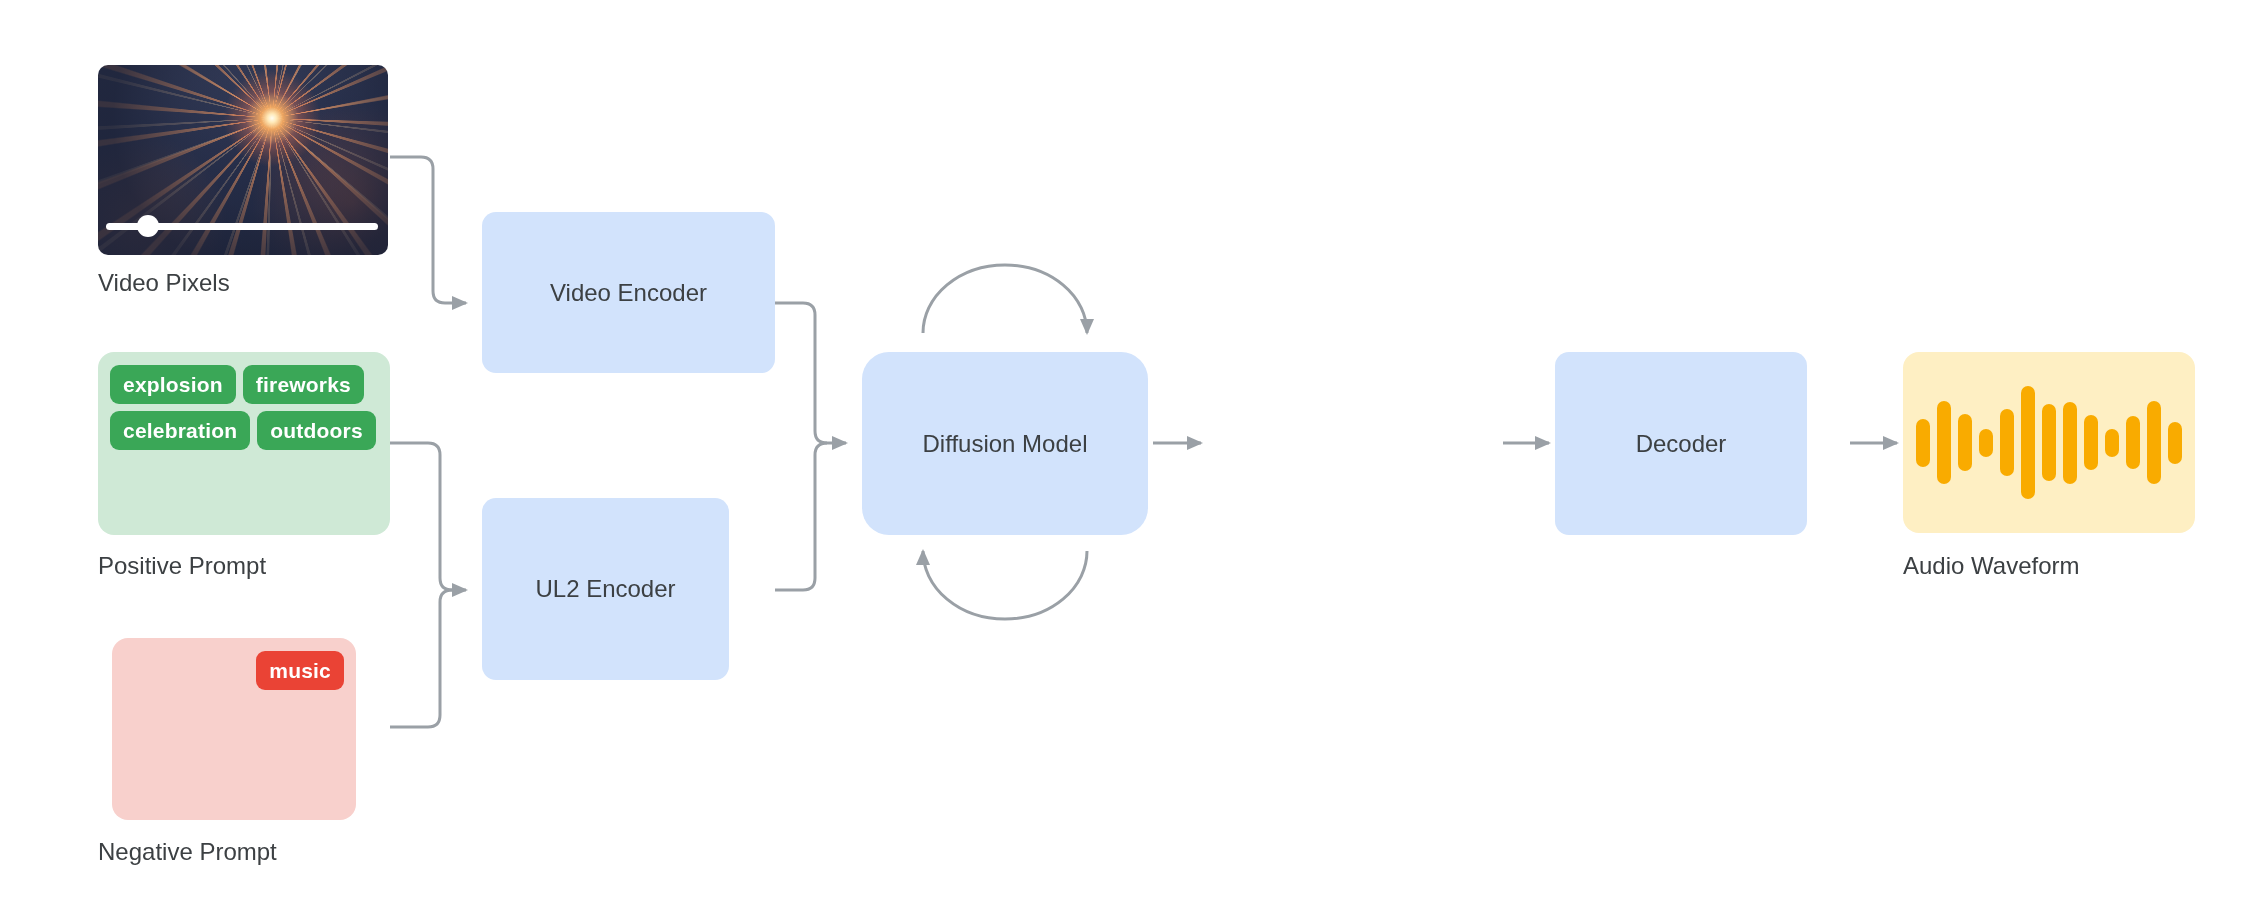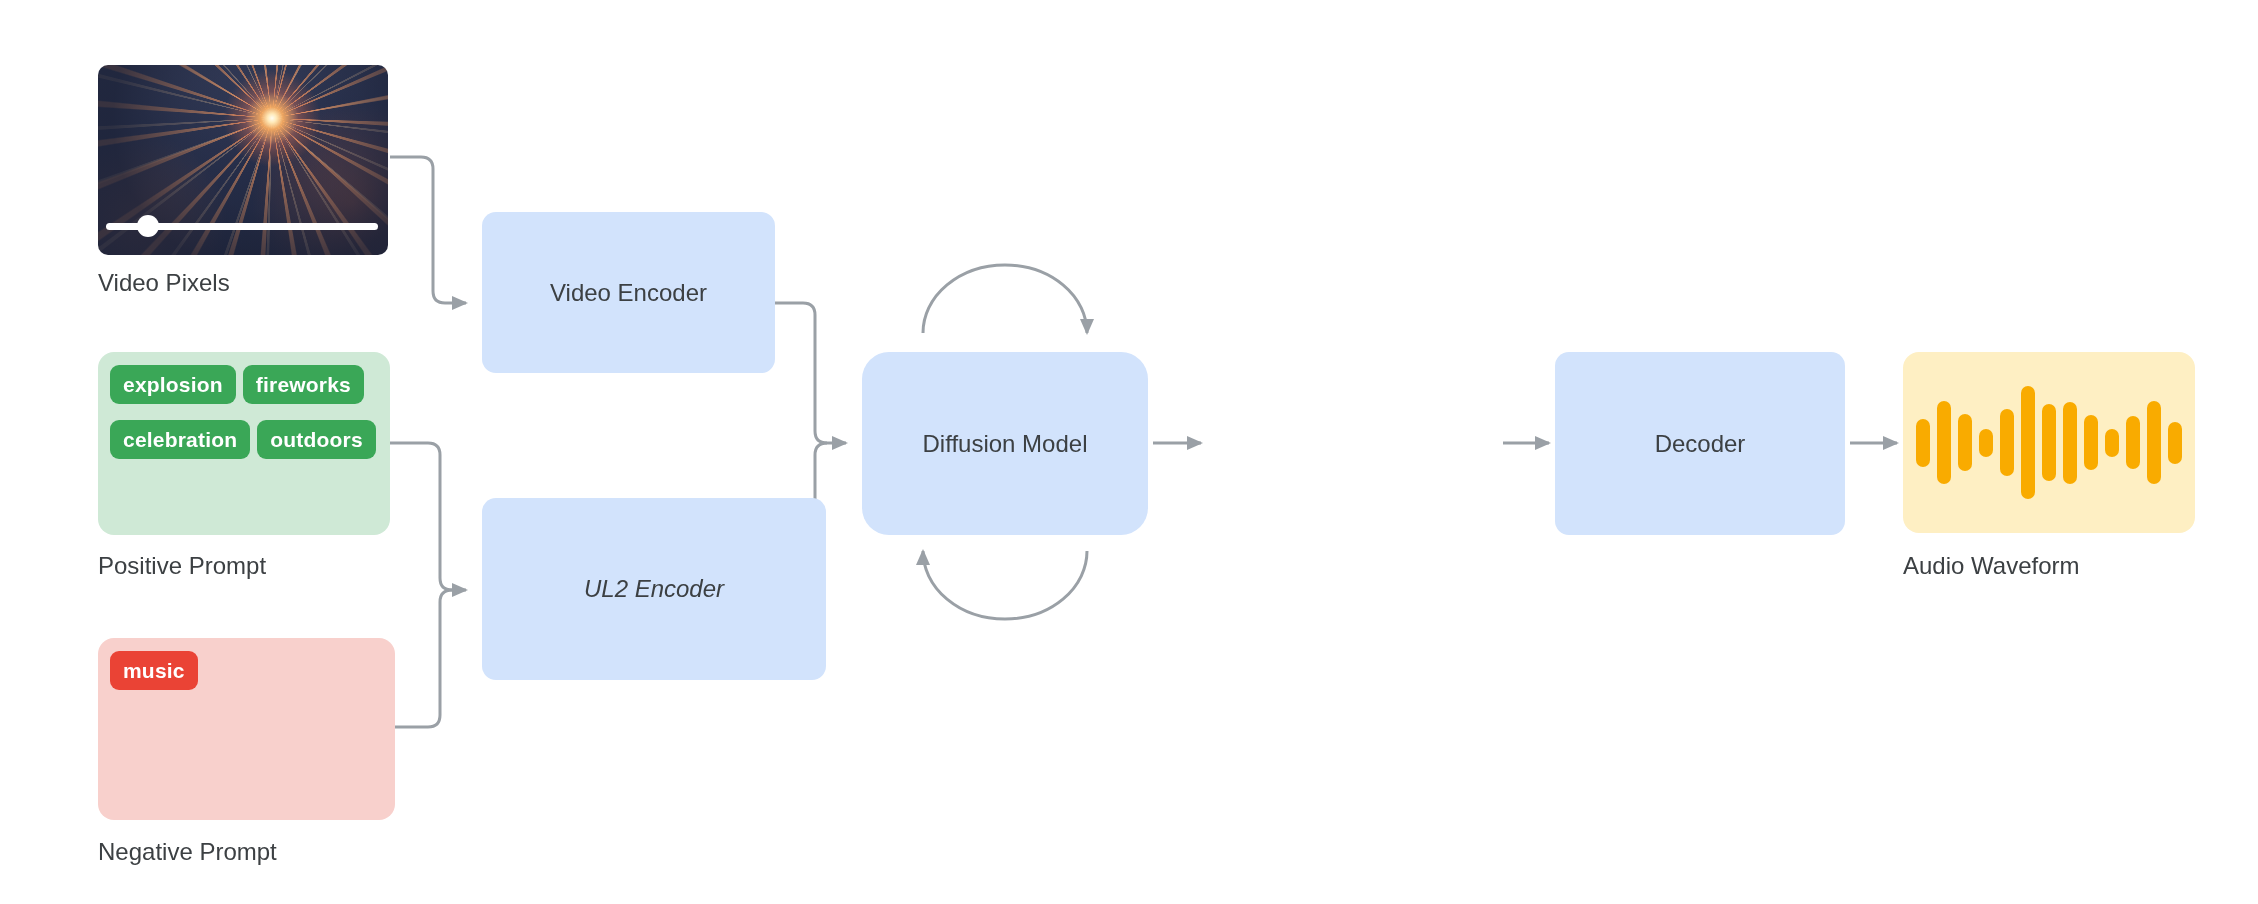--- a/index.html
+++ b/index.html
@@ -45,21 +45,21 @@
     background:#ffffff;border-radius:4px;
   }
   .progress-knob{
     position:absolute;left:39px;bottom:18px;width:22px;height:22px;
     background:#ffffff;border-radius:50%;
   }
 
   
   .prompt{
     position:absolute;z-index:2;border-radius:16px;padding:13px 12px;
-    display:flex;flex-wrap:wrap;gap:16px 7px;align-content:flex-start;
+    display:flex;flex-wrap:wrap;gap:7px 7px;align-content:flex-start;
   }
   .prompt.positive{background:var(--positive_bg,#cfe9d6);}
   .prompt.negative{background:var(--negative_bg,#f8d0cc);}
   .tag{
     display:inline-block;color:var(--tag_text,#ffffff);
     font-size:21px;font-weight:bold;letter-spacing:.2px;
     padding:7px 13px;border-radius:9px;line-height:1.2;
   }
   .prompt.positive .tag{background:var(--positive_tag,#3aa757);}
   .prompt.negative .tag{background:var(--negative_tag,#ea4335);}
@@ -106,35 +106,35 @@
   <div class="caption" style="left:98px;top:269px;width:290px;">Video Pixels</div>
 
   <div class="prompt positive abs" style="left:98px;top:352px;width:292px;height:183px;">
       <span class="tag">explosion</span>
       <span class="tag">fireworks</span>
       <span class="tag">celebration</span>
       <span class="tag">outdoors</span>
     </div>
   <div class="caption" style="left:98px;top:552px;width:292px;">Positive Prompt</div>
 
-  <div class="prompt negative abs" style="left:98px;top:638px;width:297px;height:182px;">
+  <div class="prompt negative abs" style="left:112px;top:638px;width:244px;height:182px;justify-content:flex-end;">
       <span class="tag">music</span>
     </div>
   <div class="caption" style="left:98px;top:838px;width:292px;">Negative Prompt</div>
 
   <div class="node" style="left:482px;top:212px;width:293px;height:161px;">
     <span class="lbl">Video Encoder</span>
   </div>
-  <div class="node" style="left:482px;top:498px;width:344px;height:182px;font-style:italic;">
+  <div class="node" style="left:482px;top:498px;width:247px;height:182px;">
     <span class="lbl">UL2 Encoder</span>
   </div>
   <div class="node" style="left:862px;top:352px;width:286px;height:183px;border-radius:27px;">
     <span class="lbl">Diffusion Model</span>
   </div>
-  <div class="node" style="left:1555px;top:352px;width:290px;height:183px;">
+  <div class="node" style="left:1555px;top:352px;width:252px;height:183px;">
     <span class="lbl">Decoder</span>
   </div>
 
   <div class="wave abs" style="left:1903px;top:352px;width:292px;height:181px;">
       <div class="bar" style="height: 48px;"></div>
       <div class="bar" style="height: 83px;"></div>
       <div class="bar" style="height: 57px;"></div>
       <div class="bar" style="height: 28px;"></div>
       <div class="bar" style="height: 67px;"></div>
       <div class="bar" style="height: 113px;"></div>

